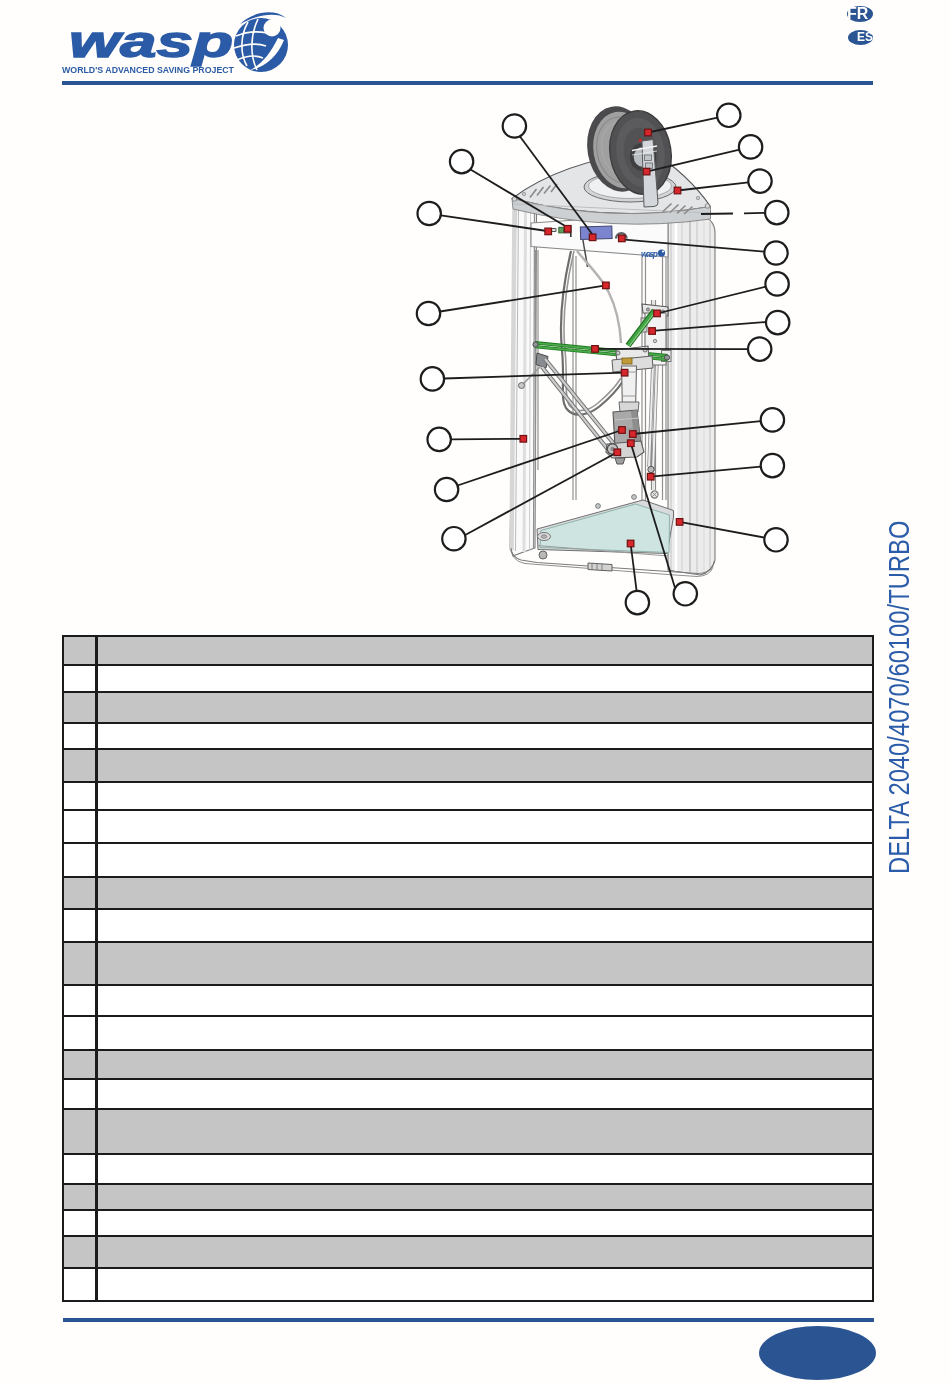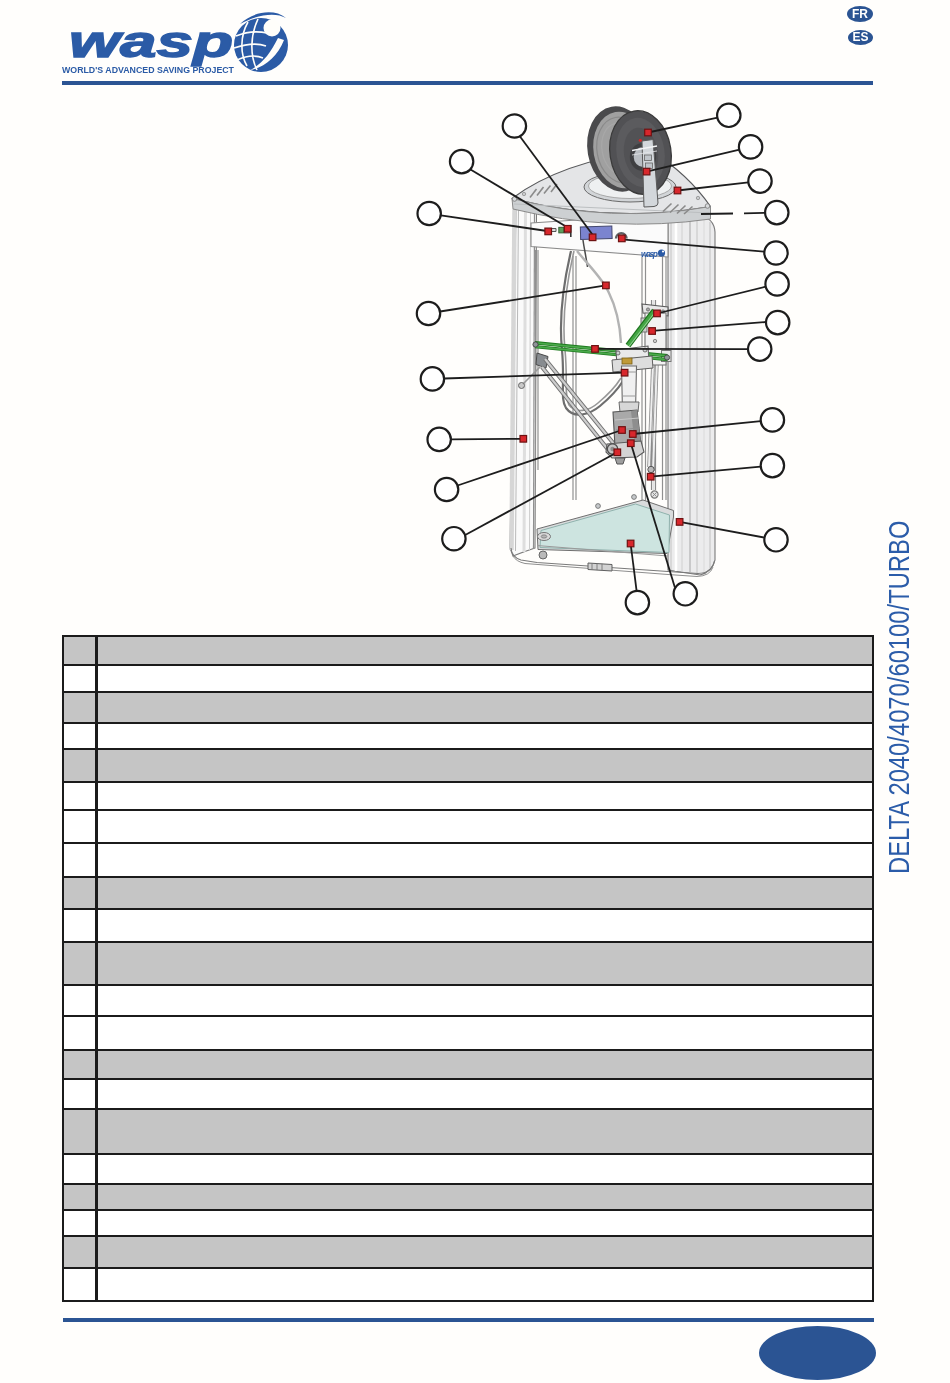--- a/index.html
+++ b/index.html
@@ -21,23 +21,23 @@
     <g stroke="#fffefa" stroke-width="1.6" fill="none">
       <path d="M 14,12 C 6,26 6,44 13,56"></path>
       <path d="M 24,9 C 16,26 16,46 23,60"></path>
       <path d="M 2,26 C 12,22 24,21 33,23"></path>
       <path d="M 0,38 C 12,34 24,33 32,36"></path>
       <path d="M 3,50 C 12,46 22,45 29,48"></path>
     </g>
   </g>
 </svg>
 
-<div class="abs" style="left:847px;top:6px;width:26px;height:16px;border-radius:50%;background:#2b5493;color:#fff;font-weight:bold;font-size:12px;text-align:center;line-height:16px;">FR</div>
-
-<div class="abs" style="left:848px;top:30px;width:25px;height:15px;border-radius:50%;background:#2b5493;color:#fff;font-weight:bold;font-size:12px;text-align:center;line-height:15px;">ES</div>
+<div class="abs" style="left:847px;top:6px;width:26px;height:16px;border-radius:50%;background:#2b5493;color:#fff;font-weight:bold;font-size:16px;line-height:16px;">FR</div>
+
+<div class="abs" style="left:848px;top:30px;width:25px;height:15px;border-radius:50%;background:#2b5493;color:#fff;font-weight:bold;font-size:12px;text-align:right;line-height:15px;">ES</div>
 
 <div class="abs" style="left:62px;top:80.9px;width:811px;height:4.6px;background:#2b5493;"></div>
 
 <svg class="abs" style="left:0;top:0" width="950" height="1383" viewBox="0 0 950 1383" fill="none">
 
   <g>
     <path d="M 516,207 L 536.5,207 L 535,548 Q 523,552 513,556 L 510,548 Z" fill="#fafafa" stroke="#7a7a7a" stroke-width="1.1"></path>
     <line x1="514.5" y1="209" x2="511.5" y2="550" stroke="#d6d6d6" stroke-width="4.5"></line>
     <line x1="518.5" y1="208" x2="515.5" y2="551" stroke="#b9b9b9" stroke-width="1"></line>
     <line x1="525.5" y1="208" x2="524" y2="552" stroke="#dedede" stroke-width="3"></line>

